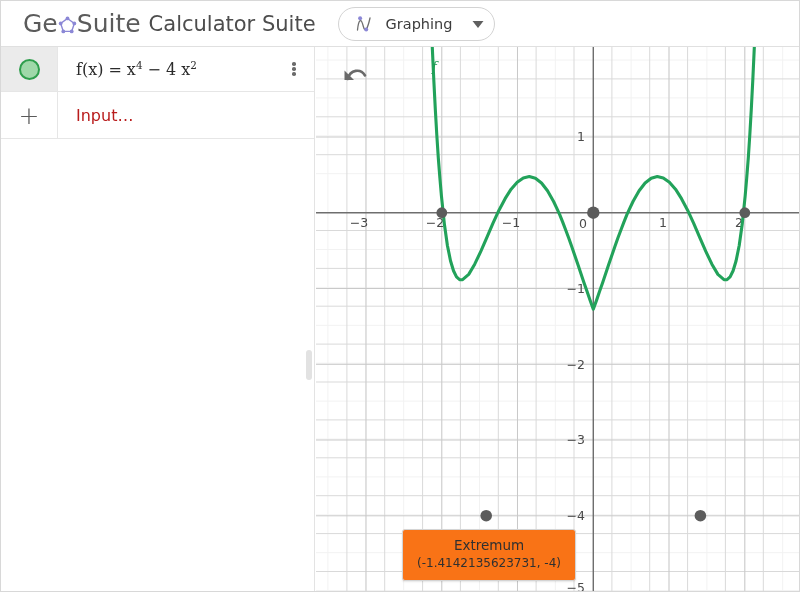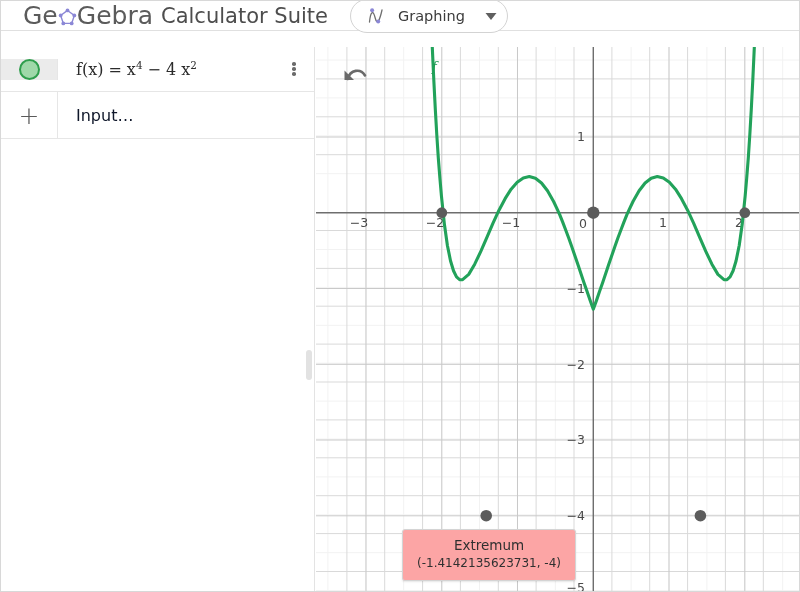--- a/index.html
+++ b/index.html
@@ -18,21 +18,21 @@
     overflow: hidden;
     background: #ffffff;
     border: 1px solid #d8d8d8;
     box-sizing: border-box;
   }
 
   
   #header {
     position: absolute;
     left: 0; top: 0;
-    width: 800px; height: 30px;
+    width: 800px; height: 46px;
     background: #ffffff;
     border-bottom: 1px solid #e0e0e0;
     box-sizing: border-box;
     display: flex;
     align-items: center;
   }
   #logo-wrap {
     display: flex;
     align-items: center;
     margin-left: 22px;
@@ -94,21 +94,21 @@
     box-sizing: border-box;
   }
   .alg-row {
     position: relative;
     display: flex;
     align-items: stretch;
     border-bottom: 1px solid #e6e6e6;
     background: #ffffff;
     box-sizing: border-box;
   }
-  #row-f { height: 45px; align-items: center; }
+  #row-f { height: 45px; }
   #row-input { height: 47px; }
   .marble-cell {
     width: 56px;
     min-width: 56px;
     background: #ebebeb;
     display: flex;
     align-items: center;
     justify-content: center;
     border-right: 1px solid #e6e6e6;
     cursor: pointer;
@@ -164,21 +164,21 @@
     cursor: pointer;
   }
   .kdot {
     width: 3.5px; height: 3.5px;
     border-radius: 50%;
     background: #6b6b6b;
     margin: 1.6px 0;
   }
   #input-placeholder {
     font-size: 16px;
-    color: #0f172a;
+    color: #b91c1c;
     font-family: "DejaVu Sans", sans-serif;
   }
 
   
   #drag-handle {
     position: absolute;
     left: 305px;
     top: 349px;
     width: 6px;
     height: 30px;
@@ -206,21 +206,21 @@
     width: 34px; height: 30px;
     cursor: pointer;
     z-index: 12;
   }
 
   
   #tooltip {
     position: absolute;
     left: 86px;
     top: 482px;
-    background: #fca5a5;
+    background: #f97316;
     border: 1px solid #d4d4d4;
     border-radius: 3px;
     padding: 7px 14px 8px 14px;
     text-align: center;
     box-shadow: 0 1px 2px rgba(0,0,0,0.10);
     z-index: 20;
   }
   #tooltip .tt-title {
     font-size: 13.5px;
     color: #303030;
@@ -258,21 +258,21 @@
       <span id="logo-mark">
         <svg width="19" height="19" viewBox="0 0 20 20">
           <polygon points="10,2.6 17.2,7.8 14.4,16.2 5.6,16.2 2.8,7.8" fill="none" stroke="#8b87d6" stroke-width="1.5"></polygon>
           <circle cx="10" cy="2.6" r="2.0" fill="#8b87d6"></circle>
           <circle cx="17.2" cy="7.8" r="2.0" fill="#8b87d6"></circle>
           <circle cx="14.4" cy="16.2" r="2.0" fill="#8b87d6"></circle>
           <circle cx="5.6" cy="16.2" r="2.0" fill="#8b87d6"></circle>
           <circle cx="2.8" cy="7.8" r="2.0" fill="#8b87d6"></circle>
         </svg>
       </span>
-      <span class="logo-text">Gebra</span>
+      <span class="logo-text">Suite</span>
     </div>
 
     <div id="app-title">Calculator Suite</div>
 
     <div id="mode-switcher">
       <span id="mode-icon">
         <svg width="22" height="22" viewBox="0 0 22 22">
           <path d="M4.5 17 C 5.6 6, 8.2 4.5, 10.2 13 C 12.2 21, 14.8 15, 17 5" fill="none" stroke="#6f6f6f" stroke-width="1.3" stroke-linecap="round"></path>
           <circle cx="7.1" cy="5.2" r="2.0" fill="#8b87d6"></circle>
           <circle cx="13.2" cy="16.6" r="2.0" fill="#8b87d6"></circle>

